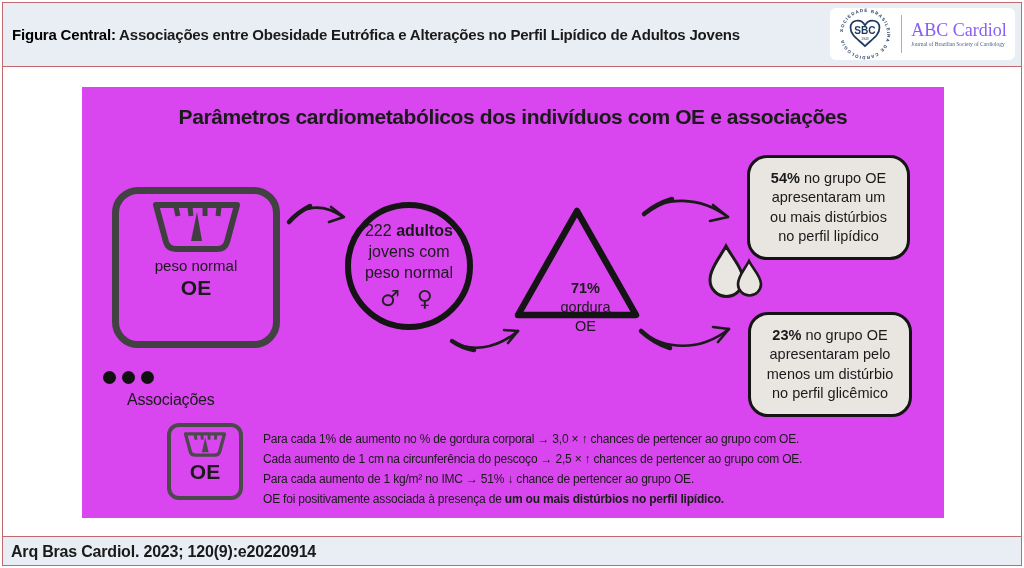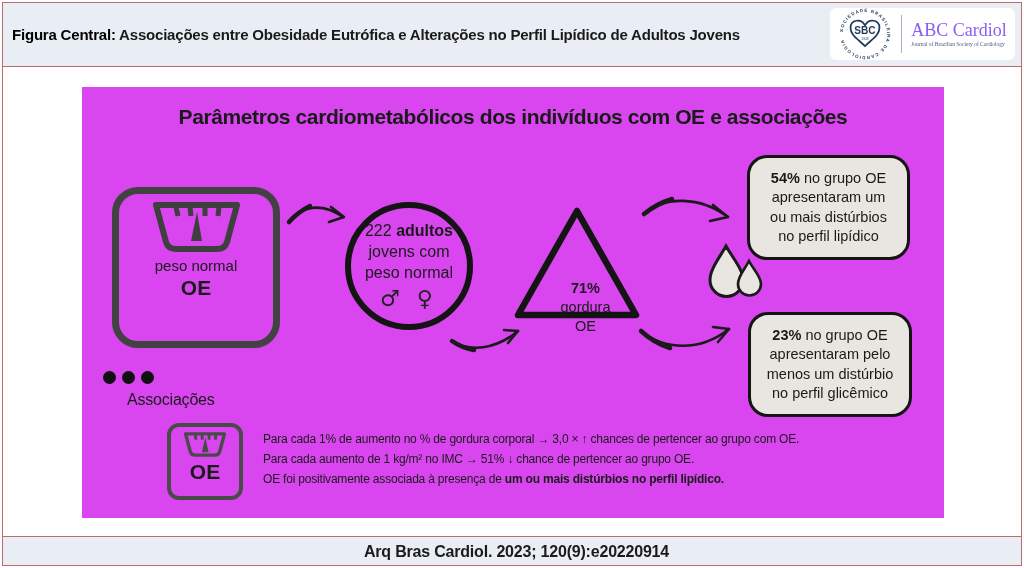--- a/index.html
+++ b/index.html
@@ -58,21 +58,21 @@
   .mini-scale{position:absolute;left:167px;top:423px;width:76px;height:77px;border:4px solid #4a4a4a;
               border-radius:12px;box-sizing:border-box;display:flex;flex-direction:column;align-items:center;}
   .mini-scale .dial{margin-top:5px;}
   .mini-abbr{font-size:21px;font-weight:bold;margin-top:3px;}
 
   .assoc-lines{position:absolute;left:263px;top:429px;width:685px;font-size:12px;
                letter-spacing:-0.2px;line-height:20px;}
 
   
   .footer{position:absolute;left:2px;right:2px;bottom:2px;height:29px;background:#e9eef5;
-          border-top:1px solid #c0686b;display:flex;align-items:center;justify-content:center;}
+          border-top:1px solid #c0686b;display:flex;align-items:center;}
   .footer-text{padding-left:9px;font-size:16px;font-weight:bold;letter-spacing:-0.2px;}
 
   .arrow-overlay{position:absolute;left:0;top:0;width:1024px;height:568px;pointer-events:none;z-index:7;}
   svg{display:block;}
 </style>
 </head>
 <body>
 
 <div class="stage">
   <div class="frame"></div>
@@ -164,20 +164,21 @@
       <line x1="41" y1="6" x2="42" y2="16" stroke="#4a4a4a" stroke-width="6"></line>
       <line x1="56" y1="6" x2="56" y2="16" stroke="#4a4a4a" stroke-width="6"></line>
       <line x1="70" y1="6" x2="69" y2="16" stroke="#4a4a4a" stroke-width="6"></line>
       <polygon points="48,11 41,42 55,42" fill="#4a4a4a"></polygon>
     </svg>
     <div class="mini-abbr">OE</div>
   </div>
 
   <div class="assoc-lines">
     <div>Para cada 1% de aumento no % de gordura corporal → 3,0 × ↑ chances de pertencer ao grupo com OE.</div>
+    <div>Cada aumento de 1 cm na circunferência do pescoço → 2,5 × ↑ chances de pertencer ao grupo com OE.</div>
     <div>Para cada aumento de 1 kg/m² no IMC → 51% ↓ chance de pertencer ao grupo OE.</div>
     <div><span>OE foi positivamente associada à presença de </span><b>um ou mais distúrbios no perfil lipídico.</b></div>
   </div>
 
   <svg class="arrow-overlay" width="1024" height="568" viewBox="0 0 1024 568">
     <g fill="none" stroke="#1a1a1a" stroke-linecap="round" stroke-linejoin="round">
 
       <path d="M 289,222 C 300,206 322,202 343,217" stroke-width="2.6"></path>
       <path d="M 289,222 Q 298,212 310,206" stroke-width="4.5"></path>
       <polyline points="331,207 344,217 329,222" stroke-width="2.6"></polyline>

